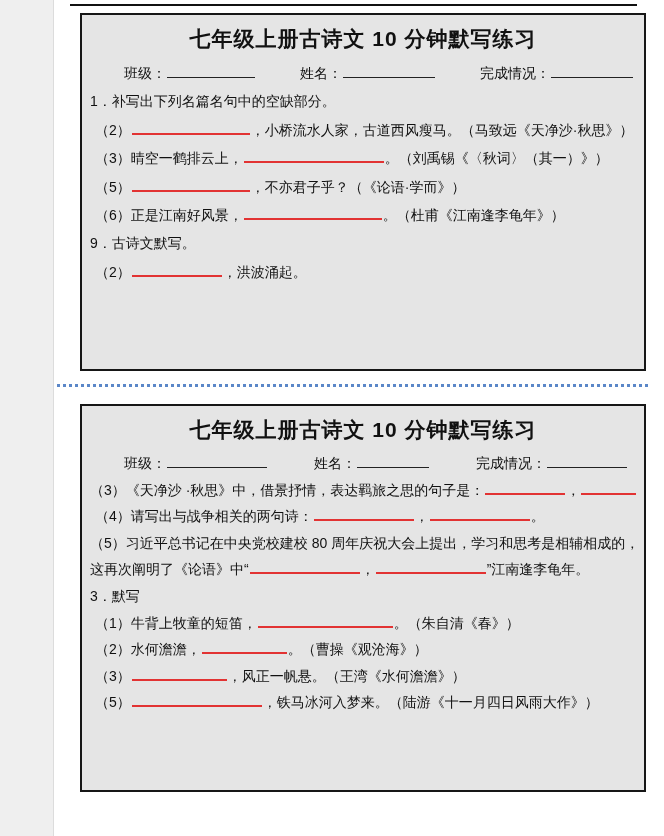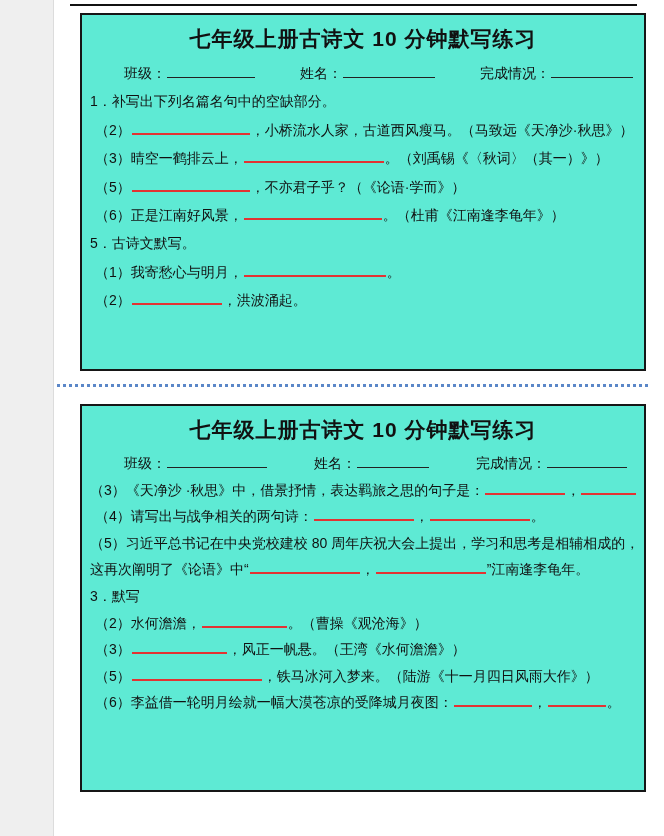--- a/index.html
+++ b/index.html
@@ -9,21 +9,21 @@
   }
   .gutter{
     position:absolute;left:0;top:0;width:53px;height:836px;
     background:#efefef;border-right:1px solid #dcdcdc;
   }
   .top-rule{
     position:absolute;left:70px;top:4px;width:567px;height:2px;background:#111;
   }
   .ws{
     position:absolute;left:80px;width:566px;box-sizing:border-box;
-    background:#5eead4;border:2px solid #161616;padding:4px 8px 0 8px;
+    background:#e5e5e5;border:2px solid #161616;padding:4px 8px 0 8px;
   }
   .ws0{top:13px;height:358px;}
   .ws1{top:404px;height:388px;}
   .ws-title{
     text-align:center;font-size:21px;font-weight:bold;
     letter-spacing:1px;line-height:40px;
   }
   .row{white-space:nowrap;overflow:hidden;font-size:14px;}
   .ws0 .row{line-height:28.4px;height:28.4px;}
   .ws1 .row{line-height:26.6px;height:26.6px;}
@@ -54,39 +54,38 @@
       <span class="field"><span>班级：</span><span class="bl bk" style="width: 88px;"></span></span>
       <span class="field"><span>姓名：</span><span class="bl bk" style="width: 92px;"></span></span>
       <span class="field"><span>完成情况：</span><span class="bl bk" style="width: 82px;"></span></span>
     </div>
   <div>
       <div class="row"><span>1．补写出下列名篇名句中的空缺部分。</span></div>
       <div class="row ind"><span>（2）</span><span class="bl" style="width: 118px;"></span><span>，小桥流水人家，古道西风瘦马。（马致远《天净沙·秋思》）</span></div>
       <div class="row ind"><span>（3）晴空一鹤排云上，</span><span class="bl" style="width: 140px;"></span><span>。（刘禹锡《〈秋词〉（其一）》）</span></div>
       <div class="row ind"><span>（5）</span><span class="bl" style="width: 118px;"></span><span>，不亦君子乎？（《论语·学而》）</span></div>
       <div class="row ind"><span>（6）正是江南好风景，</span><span class="bl" style="width: 138px;"></span><span>。（杜甫《江南逢李龟年》）</span></div>
-      <div class="row"><span>5．古诗文默写。</span></div>
-      <div class="row ind"><span>（1）我寄愁心与明月，</span><span class="bl" style="width: 142px;"></span><span>。</span></div>
+      <div class="row"><span>9．古诗文默写。</span></div>
       <div class="row ind"><span>（2）</span><span class="bl" style="width: 90px;"></span><span>，洪波涌起。</span></div>
     </div>
 </div>
 
 <div class="divider"></div>
 
 <div class="ws ws1">
   <div class="ws-title">七年级上册古诗文 10 分钟默写练习</div>
   <div class="row fields">
       <span class="field"><span>班级：</span><span class="bl bk" style="width: 100px;"></span></span>
       <span class="field"><span>姓名：</span><span class="bl bk" style="width: 72px;"></span></span>
       <span class="field"><span>完成情况：</span><span class="bl bk" style="width: 80px;"></span></span>
     </div>
   <div>
       <div class="row"><span>（3）《天净沙 ·秋思》中，借景抒情，表达羁旅之思的句子是：</span><span class="bl" style="width: 80px;"></span><span>，</span><span class="bl" style="width: 60px;"></span><span>。</span></div>
       <div class="row ind"><span>（4）请写出与战争相关的两句诗：</span><span class="bl" style="width: 100px;"></span><span>，</span><span class="bl" style="width: 100px;"></span><span>。</span></div>
       <div class="row"><span>（5）习近平总书记在中央党校建校 80 周年庆祝大会上提出，学习和思考是相辅相成的，</span></div>
       <div class="row"><span>这再次阐明了《论语》中“</span><span class="bl" style="width: 110px;"></span><span>，</span><span class="bl" style="width: 110px;"></span><span>”江南逢李龟年。</span></div>
       <div class="row"><span>3．默写</span></div>
+      <div class="row ind"><span>（1）牛背上牧童的短笛，</span><span class="bl" style="width: 135px;"></span><span>。（朱自清《春》）</span></div>
       <div class="row ind"><span>（2）水何澹澹，</span><span class="bl" style="width: 85px;"></span><span>。（曹操《观沧海》）</span></div>
       <div class="row ind"><span>（3）</span><span class="bl" style="width: 95px;"></span><span>，风正一帆悬。（王湾《水何澹澹》）</span></div>
       <div class="row ind"><span>（5）</span><span class="bl" style="width: 130px;"></span><span>，铁马冰河入梦来。（陆游《十一月四日风雨大作》）</span></div>
-      <div class="row ind"><span>（6）李益借一轮明月绘就一幅大漠苍凉的受降城月夜图：</span><span class="bl" style="width: 78px;"></span><span>，</span><span class="bl" style="width: 58px;"></span><span>。</span></div>
     </div>
 </div>
 
 </body></html>

